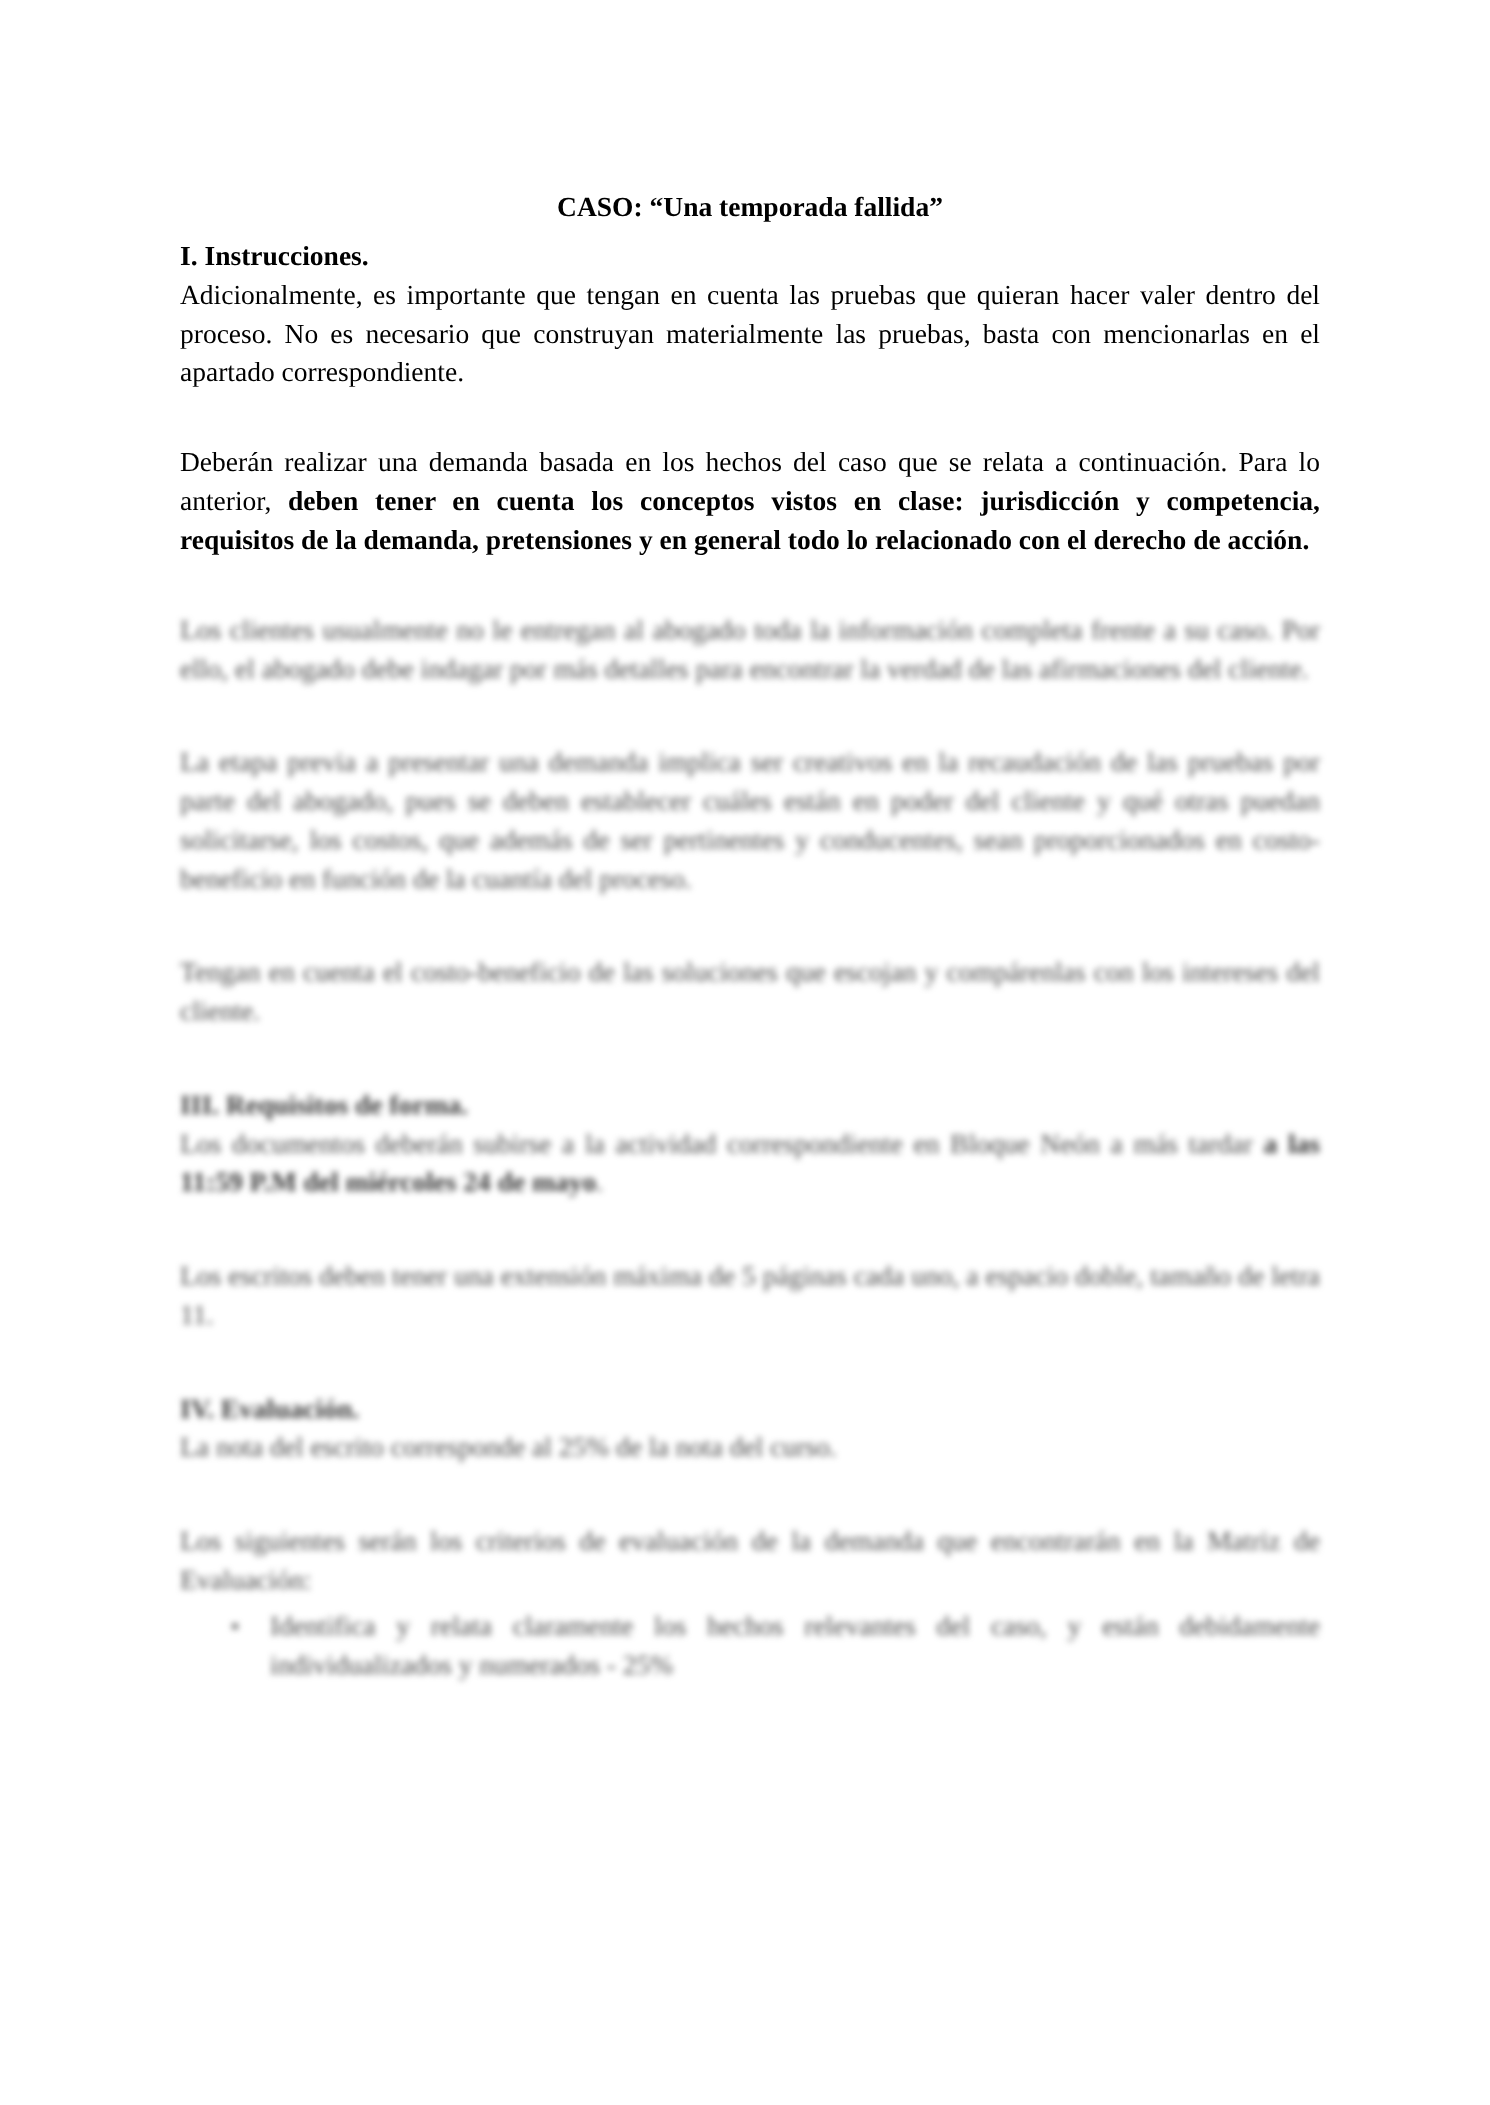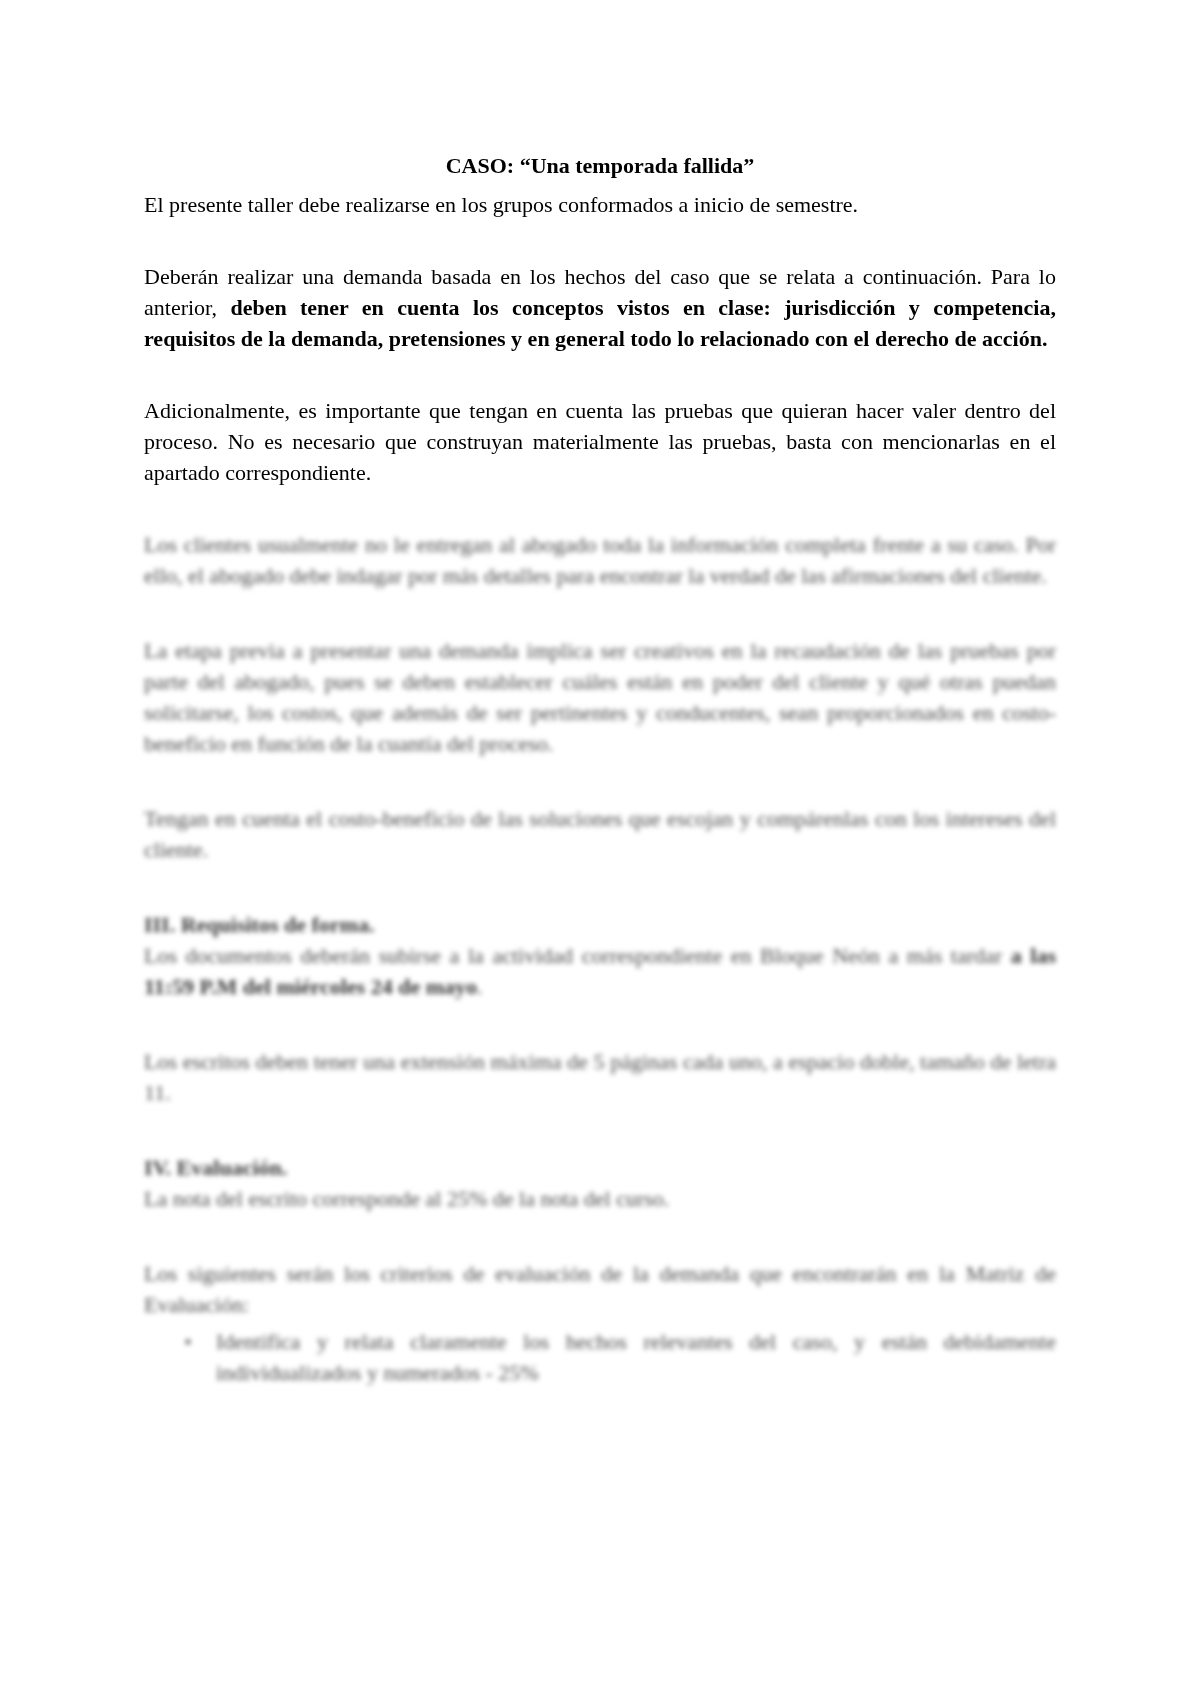--- a/index.html
+++ b/index.html
@@ -69,26 +69,26 @@
     font-size: 17px;
   }
 </style>
 </head>
 <body>
 
 <div class="page">
 
   <div class="title">CASO: “Una temporada fallida”</div>
 
+  <div class="heading">I. Instrucciones.</div>
 
-  <p>El presente taller debe realizarse en los grupos conformados a inicio de semestre.</p>
+
+  <p>Adicionalmente, es importante que tengan en cuenta las pruebas que quieran hacer valer dentro del proceso. No es necesario que construyan materialmente las pruebas, basta con mencionarlas en el apartado correspondiente.</p>
 
   <p><span>Deberán realizar una demanda basada en los hechos del caso que se relata a continuación. Para lo anterior, </span><b>deben tener en cuenta los conceptos vistos en clase: jurisdicción y competencia, requisitos de la demanda, pretensiones y en general todo lo relacionado con el derecho de acción.</b></p>
-
-  <p>Adicionalmente, es importante que tengan en cuenta las pruebas que quieran hacer valer dentro del proceso. No es necesario que construyan materialmente las pruebas, basta con mencionarlas en el apartado correspondiente.</p>
 
 
   <p class="blur bsp">Los clientes usualmente no le entregan al abogado toda la información completa frente a su caso. Por ello, el abogado debe indagar por más detalles para encontrar la verdad de las afirmaciones del cliente.</p>
 
   <p class="blur bsp">La etapa previa a presentar una demanda implica ser creativos en la recaudación de las pruebas por parte del abogado, pues se deben establecer cuáles están en poder del cliente y qué otras puedan solicitarse, los costos, que además de ser pertinentes y conducentes, sean proporcionados en costo-beneficio en función de la cuantía del proceso.</p>
 
   <p class="blur bsp">Tengan en cuenta el costo-beneficio de las soluciones que escojan y compárenlas con los intereses del cliente.</p>
 
   <div class="heading blur-heading">III. Requisitos de forma.</div>
 

